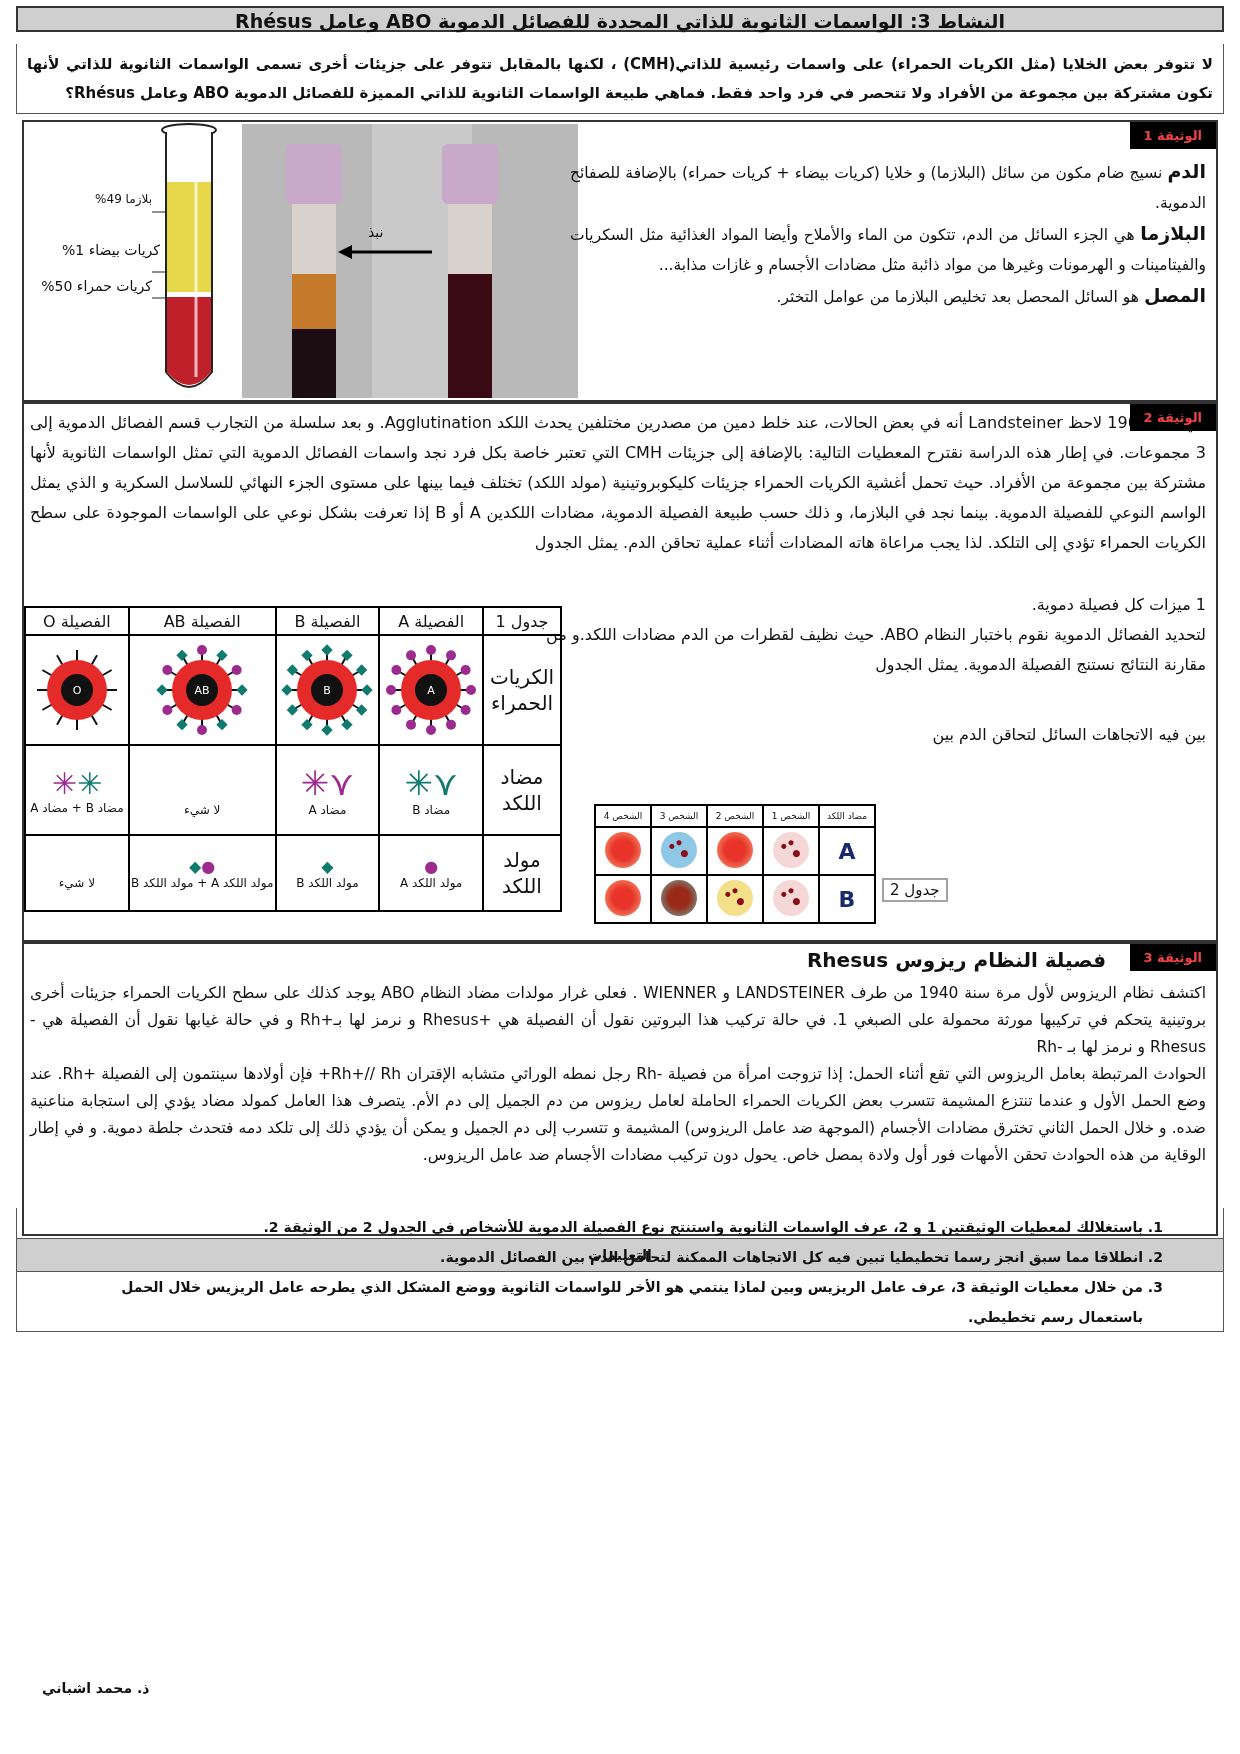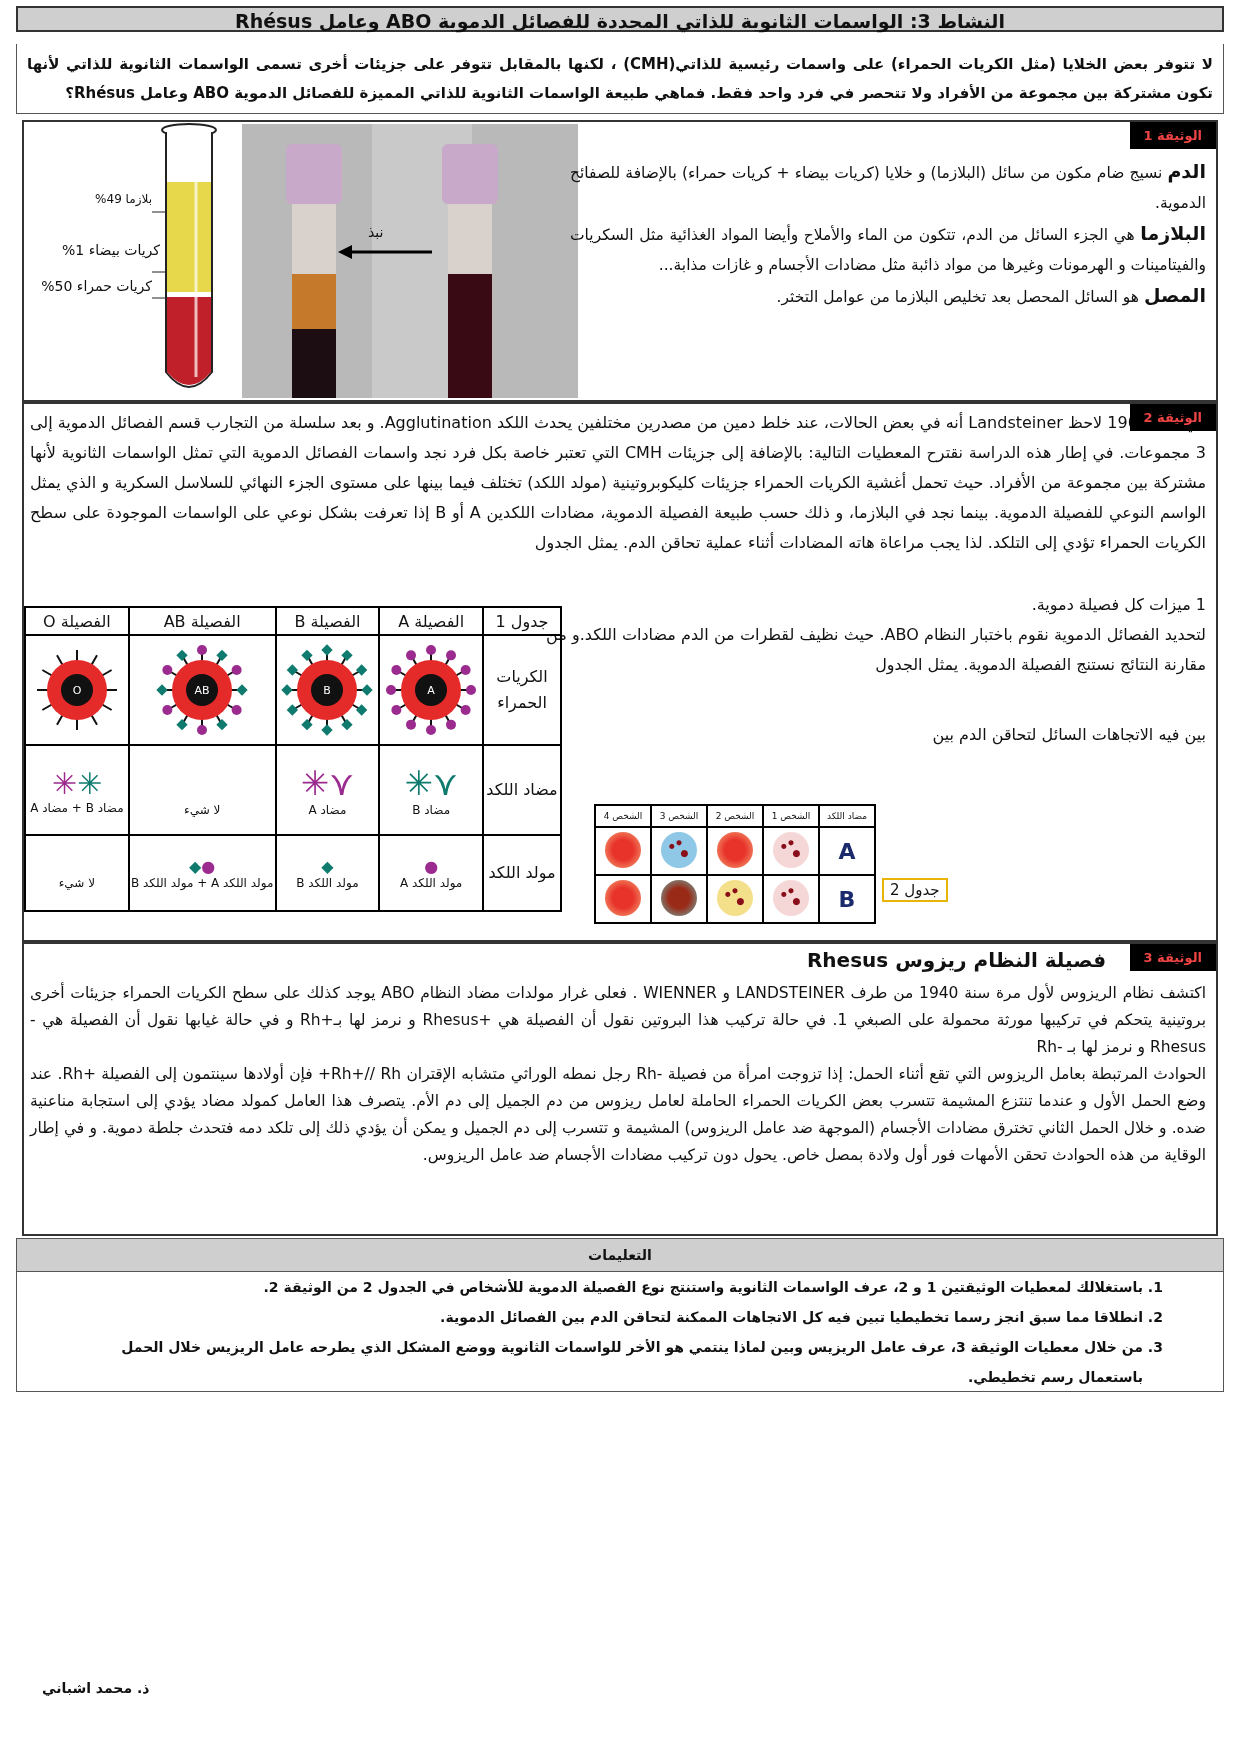--- a/index.html
+++ b/index.html
@@ -16,33 +16,33 @@
   .tube-wrap { position:absolute; left:0; top:0; width:220px; height:278px; }
   .photo { position:absolute; left:218px; top:2px; width:336px; height:274px; background:#b9b9b9; }
   .doc1-text { position:absolute; right:10px; top:34px; width:636px; font-size:15.5px; line-height:30px; text-align:justify; }
   .doc1-text b { font-size:19px; }
   
   .doc2-text { position:absolute; right:10px; top:4px; width:1176px; font-size:16px; line-height:30px; text-align:justify; }
   .doc2-right { position:absolute; right:10px; top:186px; width:660px; font-size:16px; line-height:30px; text-align:justify; }
   table.t1 { position:absolute; left:0; top:202px; width:538px; border-collapse:collapse; direction:rtl; }
   table.t1 td { border:2px solid #000; text-align:center; vertical-align:middle; font-size:16px; padding:0; }
   table.t1 .hd { height:28px; font-size:17px; }
-  table.t1 .rowh { width:76px; font-size:16px; line-height:26px; }
+  table.t1 .rowh { width:76px; font-size:20px; line-height:26px; }
   .cellsvg { display:block; margin:0 auto; }
   .small { font-size:12px; }
   .t2 { position:absolute; left:570px; top:400px; border-collapse:collapse; direction:rtl; }
   .t2 td { border:2px solid #000; width:54px; height:46px; text-align:center; padding:0; font-size:9px; background:#fff; }
   .t2 .h td { height:20px; }
-  .t2-cap { position:absolute; left:858px; top:474px; border:2px solid #eab308; padding:1px 6px; font-size:15px; background:#fff; }
+  .t2-cap { position:absolute; left:858px; top:474px; border:2px solid #a3a3a3; padding:1px 6px; font-size:15px; background:#fff; }
   
   .doc3-title { position:absolute; right:110px; top:4px; font-size:20px; font-weight:bold; }
   .doc3-text { position:absolute; right:10px; top:36px; width:1176px; font-size:15.5px; line-height:27px; text-align:justify; }
   
   .instr-head { position:absolute; left:16px; top:1238px; width:1208px; height:34px; background:#cfcfcf; border:1px solid #555; box-sizing:border-box; text-align:center; font-size:14px; font-weight:bold; line-height:32px; }
-  .instr { position:absolute; left:16px; top:1268px; width:1208px; height:124px; border:1px solid #555; border-top:none; box-sizing:border-box; padding:4px 40px 9px 40px; font-size:14px; font-weight:bold; line-height:30px; }
+  .instr { position:absolute; left:16px; top:1208px; width:1208px; height:124px; border:1px solid #555; border-top:none; box-sizing:border-box; padding:4px 40px 9px 40px; font-size:14px; font-weight:bold; line-height:30px; }
   .instr ol { margin:0; padding:0 40px 0 0; }
   .signature { position:absolute; left:42px; top:1680px; font-size:14px; font-weight:bold; }
 </style>
 </head>
 <body>
 
 <div class="page-title rtl">النشاط 3: الواسمات الثانوية للذاتي المحددة للفصائل الدموية ABO وعامل Rhésus</div>
 <div class="intro rtl">لا تتوفر بعض الخلايا (مثل الكريات الحمراء) على واسمات رئيسية للذاتي(CMH) ، لكنها بالمقابل تتوفر على جزيئات أخرى تسمى الواسمات الثانوية للذاتي لأنها تكون مشتركة بين مجموعة من الأفراد ولا تتحصر في فرد واحد فقط. فماهي طبيعة الواسمات الثانوية للذاتي المميزة للفصائل الدموية ABO وعامل Rhésus؟</div>
 
 <div class="doc doc1">

